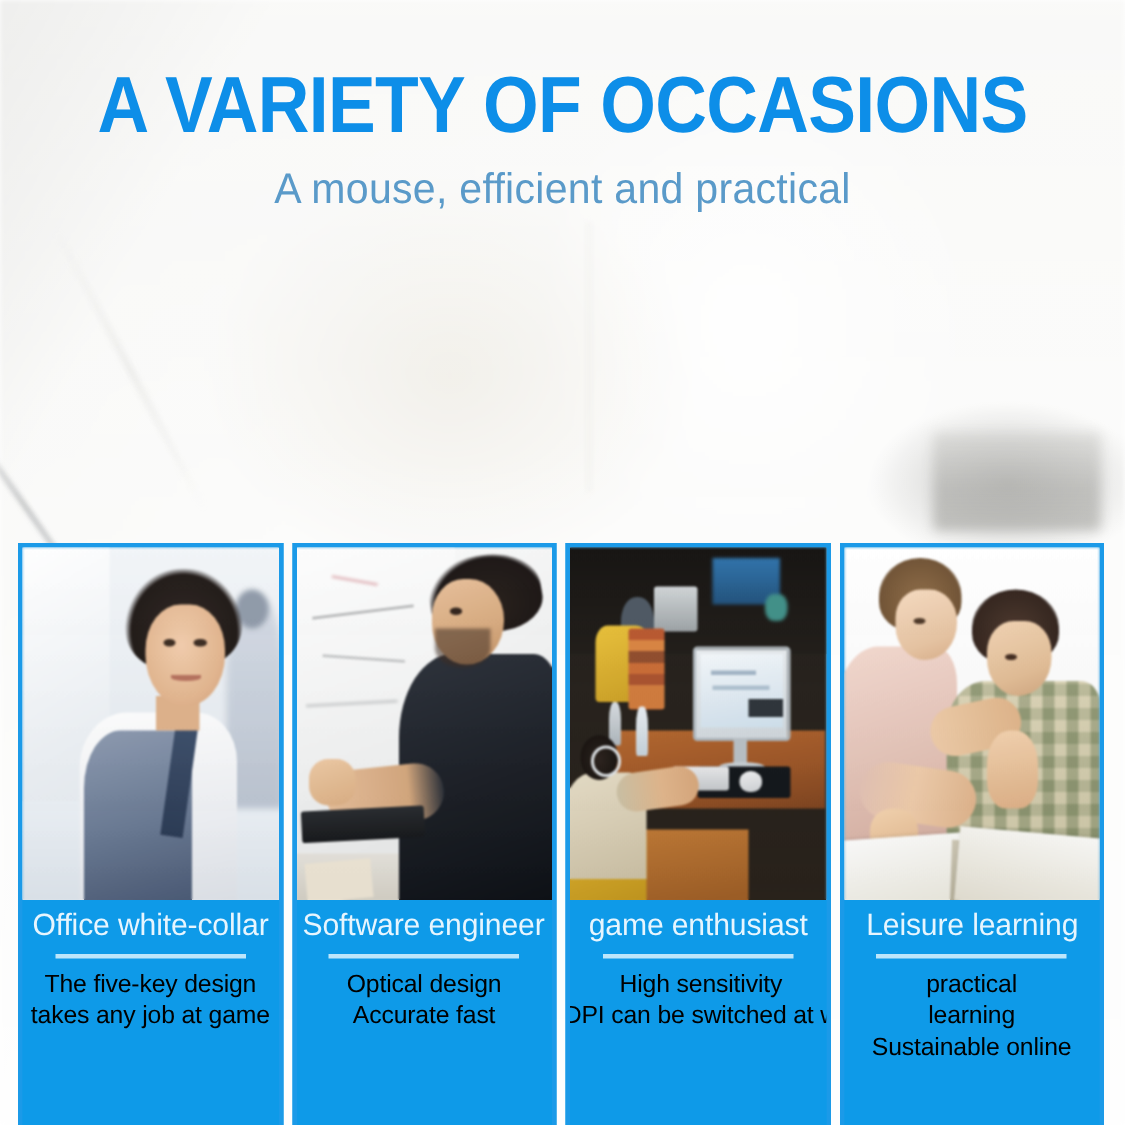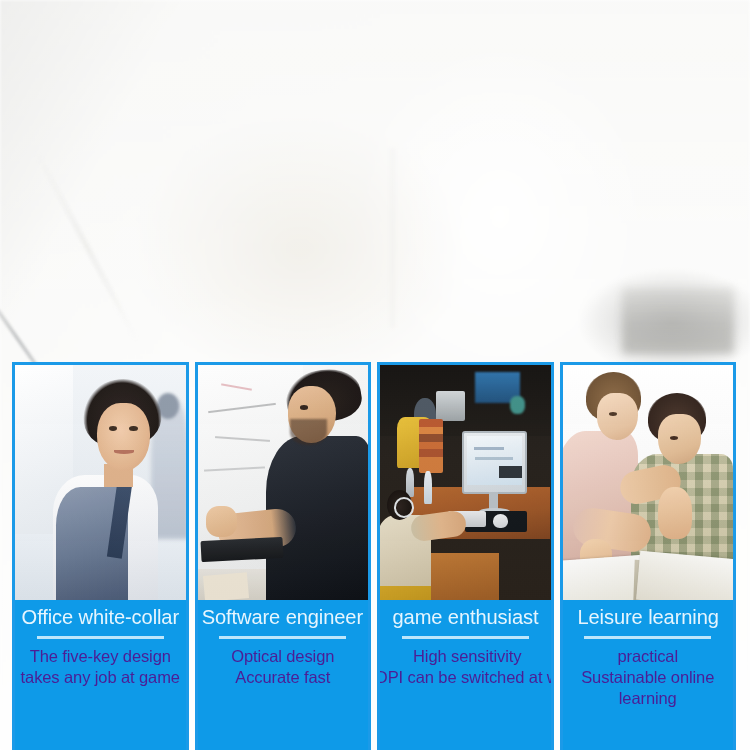--- a/index.html
+++ b/index.html
@@ -341,21 +341,21 @@
   .cap-rule {
     width:78%;
     height:2.5px;
     background:#bde6fb;
     margin:7px 0 7px;
     flex:none;
   }
   .cap-body {
     font-size:16.5px;
     line-height:1.27;
-    color:#4c1d95;
+    color:#000000;
     text-align:center;
     white-space:nowrap;
     letter-spacing:-0.1px;
   }
   .cap-line { display:block; }
 
   
   .panel-3 .cap-body { margin-left:4px; }
 </style>
 </head>
@@ -363,20 +363,24 @@
 
 <div id="poster">
 
   <div class="bg-photo"></div>
   <div class="bg-edge-a"></div>
   <div class="bg-edge-b"></div>
   <div class="bg-edge-c"></div>
   <div class="bg-blob"></div>
   <div class="bg-veil"></div>
 
+  <div class="headings">
+    <div class="main-title">A VARIETY OF OCCASIONS</div>
+    <div class="sub-title">A mouse, efficient and practical</div>
+  </div>
 
   <div class="panel-strip">
 
     <div class="panel panel-1">
       <div class="panel-photo">
         <div class="scene s1">
           <div class="wall-l"></div>
           <div class="desk"></div>
           <div class="bgfig"></div>
           <div class="bgfig-h"></div>
@@ -494,20 +498,20 @@
           <div class="book-sp"></div>
           <div class="book-r"></div>
         </div>
         <div class="photo-soft"></div>
       </div>
       <div class="panel-caption">
         <div class="cap-title">Leisure learning</div>
         <div class="cap-rule"></div>
         <div class="cap-body">
           <span class="cap-line">practical</span>
+          <span class="cap-line">learning</span>
           <span class="cap-line">Sustainable online</span>
-          <span class="cap-line">learning</span>
         </div>
       </div>
     </div>
 
   </div>
 </div>
 
 </body></html>

